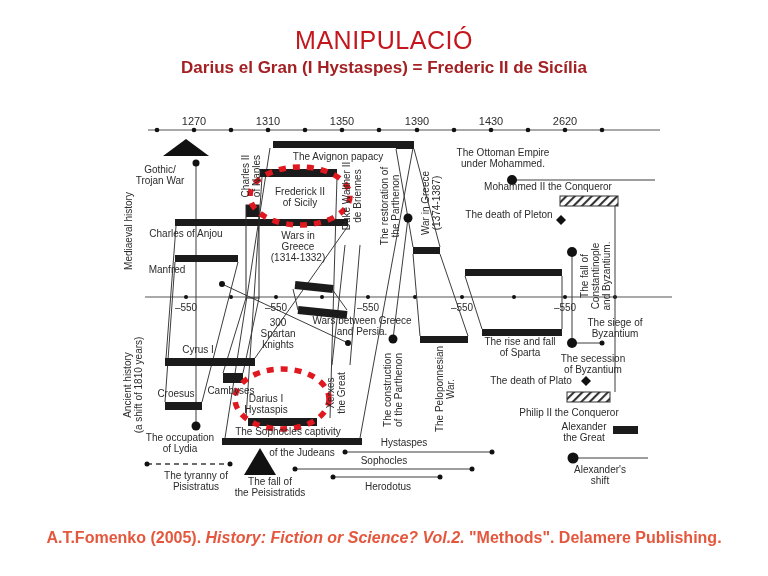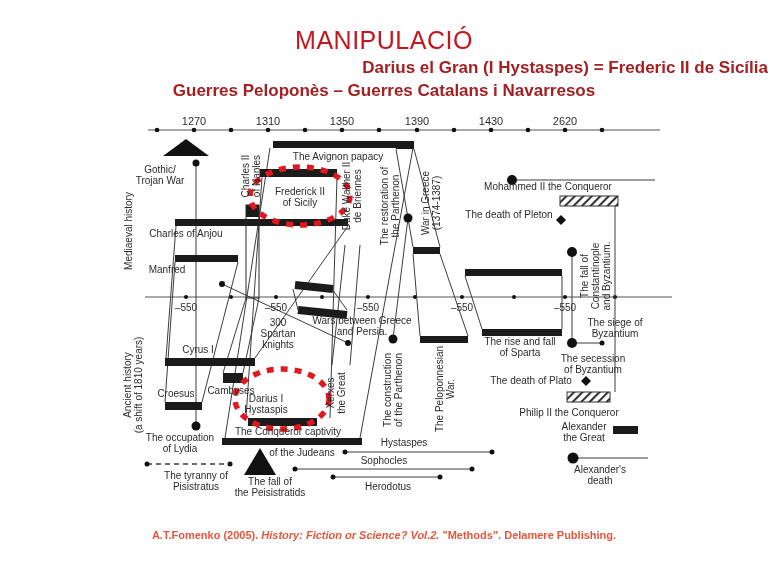--- a/index.html
+++ b/index.html
@@ -2,40 +2,39 @@
 <html><head>
 <meta charset="utf-8">
 <style>
   html,body{margin:0;padding:0;background:#fff;}
   .slide{position:relative;width:768px;height:576px;background:#ffffff;overflow:hidden;
          font-family:Liberation Sans, sans-serif;}
   .title{position:absolute;top:26px;left:0;width:100%;text-align:center;
          color:#c4161d;font-size:25px;letter-spacing:.5px;}
   .sub{position:absolute;left:0;width:100%;text-align:center;color:#a32023;
        font-weight:bold;font-size:17px;}
-  .sub1{top:58px;text-align:right;} .sub2{top:81px;}
+  .sub1{top:58px;} .sub2{top:81px;}
   .caption{position:absolute;left:0;width:100%;text-align:center;color:#e4573d;
-           font-weight:bold;font-size:11px;}
+           font-weight:bold;font-size:16px;}
   .cap1{top:529px;} .cap2{top:547px;}
   .diagram{position:absolute;left:110px;top:108px;width:600px;height:410px;}
   .diagram svg{position:absolute;left:0;top:0;}
   .lbl{position:absolute;transform:translate(-50%,-50%);text-align:center;
        white-space:pre-line;font-size:10px;line-height:1.12;color:#2b2b2b;}
   .rot{transform:translate(-50%,-50%) rotate(-90deg);}
   .tick{font-size:11px;color:#2c2c2c;}
   .it{font-style:italic;}
 </style>
 </head>
 <body>
 
 <div class="slide">
 
   <div class="title">MANIPULACIÓ</div>
   <div class="sub sub1">Darius el Gran (I Hystaspes) = Frederic II de Sicília</div>
-  <div class="sub sub2">Guerres Peloponès – Guerres Catalans i Navarresos</div>
 
   <div class="diagram">
 
     <svg width="600" height="410" viewBox="0 0 600 410">
       <defs>
         <pattern id="hatch" patternUnits="userSpaceOnUse" width="6" height="6" patternTransform="rotate(45)">
           <rect width="6" height="6" fill="#ffffff"></rect>
           <line x1="1" y1="0" x2="1" y2="6" stroke="#333" stroke-width="2.2"></line>
         </pattern>
       </defs>
@@ -186,64 +185,69 @@
 of Naples</div>
     <div class="lbl" style="left:228px;top:49px">The Avignon papacy</div>
     <div class="lbl" style="left:190px;top:89px">Frederick II
 of Sicily</div>
     <div class="lbl rot" style="left:242px;top:88px">Duke Walther II
 de Briennes</div>
     <div class="lbl rot" style="left:280px;top:98px">The restoration of
 the Parthenon</div>
     <div class="lbl rot" style="left:321px;top:95px">War in Greece
 (1374-1387)</div>
+    <div class="lbl" style="left:393px;top:50px">The Ottoman Empire
+under Mohammed.</div>
     <div class="lbl" style="left:438px;top:79px">Mohammed II the Conqueror</div>
     <div class="lbl" style="left:399px;top:107px">The death of Pleton</div>
     <div class="lbl rot" style="left:486px;top:168px">The fall of
 Constantinople
 and Byzantium.</div>
     <div class="lbl" style="left:76px;top:126px">Charles of Anjou</div>
     <div class="lbl" style="left:57px;top:162px">Manfred</div>
+    <div class="lbl" style="left:188px;top:139px">Wars in
+Greece
+(1314-1332)</div>
 
     <div class="lbl" style="left:252px;top:218px">Wars between Greece
 and Persia.</div>
     <div class="lbl" style="left:168px;top:226px">300
 Spartan
 knights</div>
     <div class="lbl" style="left:88px;top:242px">Cyrus I</div>
     <div class="lbl" style="left:66px;top:286px">Croesus</div>
     <div class="lbl" style="left:121px;top:283px">Cambyses</div>
     <div class="lbl" style="left:156px;top:296px">Darius I
 Hystaspis</div>
     <div class="lbl rot" style="left:226px;top:285px">Xerxes
 the Great</div>
     <div class="lbl rot" style="left:283px;top:282px">The construction
 of the Parthenon</div>
     <div class="lbl rot" style="left:335px;top:281px">The Peloponnesian
 War.</div>
     <div class="lbl" style="left:70px;top:335px">The occupation
 of Lydia</div>
-    <div class="lbl" style="left:178px;top:324px">The Conqueror captivity</div>
+    <div class="lbl" style="left:178px;top:324px">The Sophocles captivity</div>
     <div class="lbl" style="left:192px;top:345px">of the Judeans</div>
     <div class="lbl" style="left:86px;top:373px">The tyranny of
 Pisistratus</div>
     <div class="lbl" style="left:160px;top:379px">The fall of
 the Peisistratids</div>
     <div class="lbl" style="left:294px;top:335px">Hystaspes</div>
     <div class="lbl" style="left:274px;top:353px">Sophocles</div>
     <div class="lbl" style="left:278px;top:379px">Herodotus</div>
     <div class="lbl" style="left:410px;top:239px">The rise and fall
 of Sparta</div>
     <div class="lbl" style="left:505px;top:220px">The siege of
 Byzantium</div>
     <div class="lbl" style="left:483px;top:256px">The secession
 of Byzantium</div>
     <div class="lbl" style="left:421px;top:273px">The death of Plato</div>
     <div class="lbl" style="left:459px;top:305px">Philip II the Conqueror</div>
     <div class="lbl" style="left:474px;top:324px">Alexander
 the Great</div>
     <div class="lbl" style="left:490px;top:367px">Alexander's
-death</div>
+shift</div>
   </div>
 
   <div class="caption cap1"><span>A.T.Fomenko (2005). </span><span class="it">History: Fiction or Science?  Vol.2.</span><span> "Methods". Delamere Publishing.</span></div>
 
 </div>
 
 </body></html>

